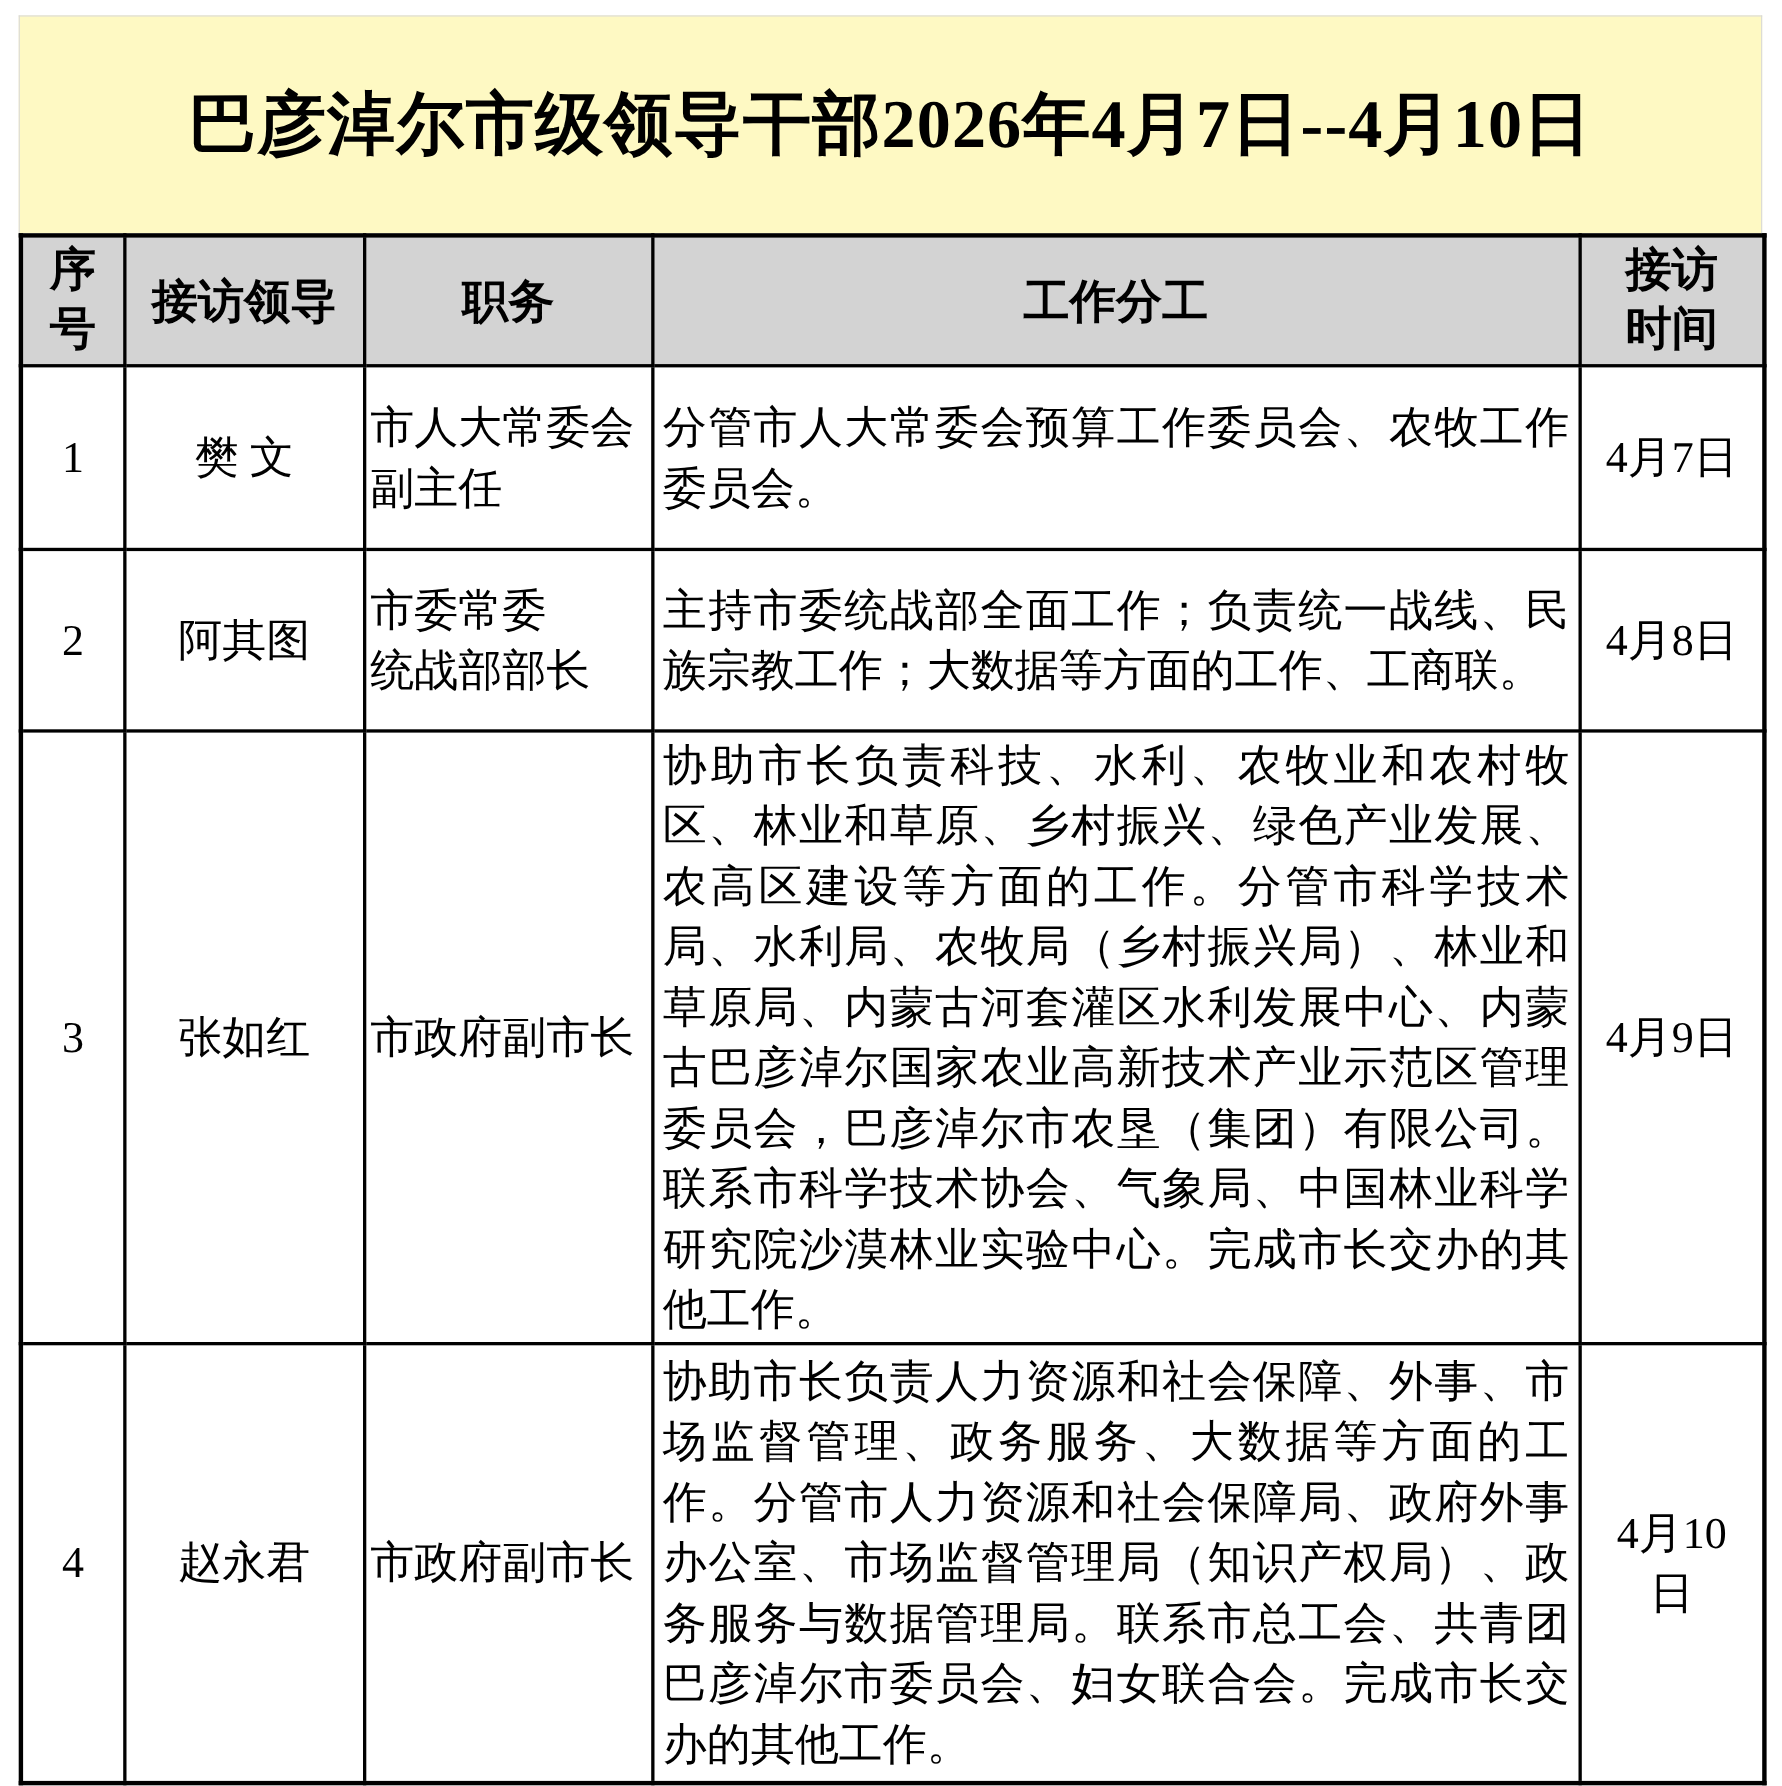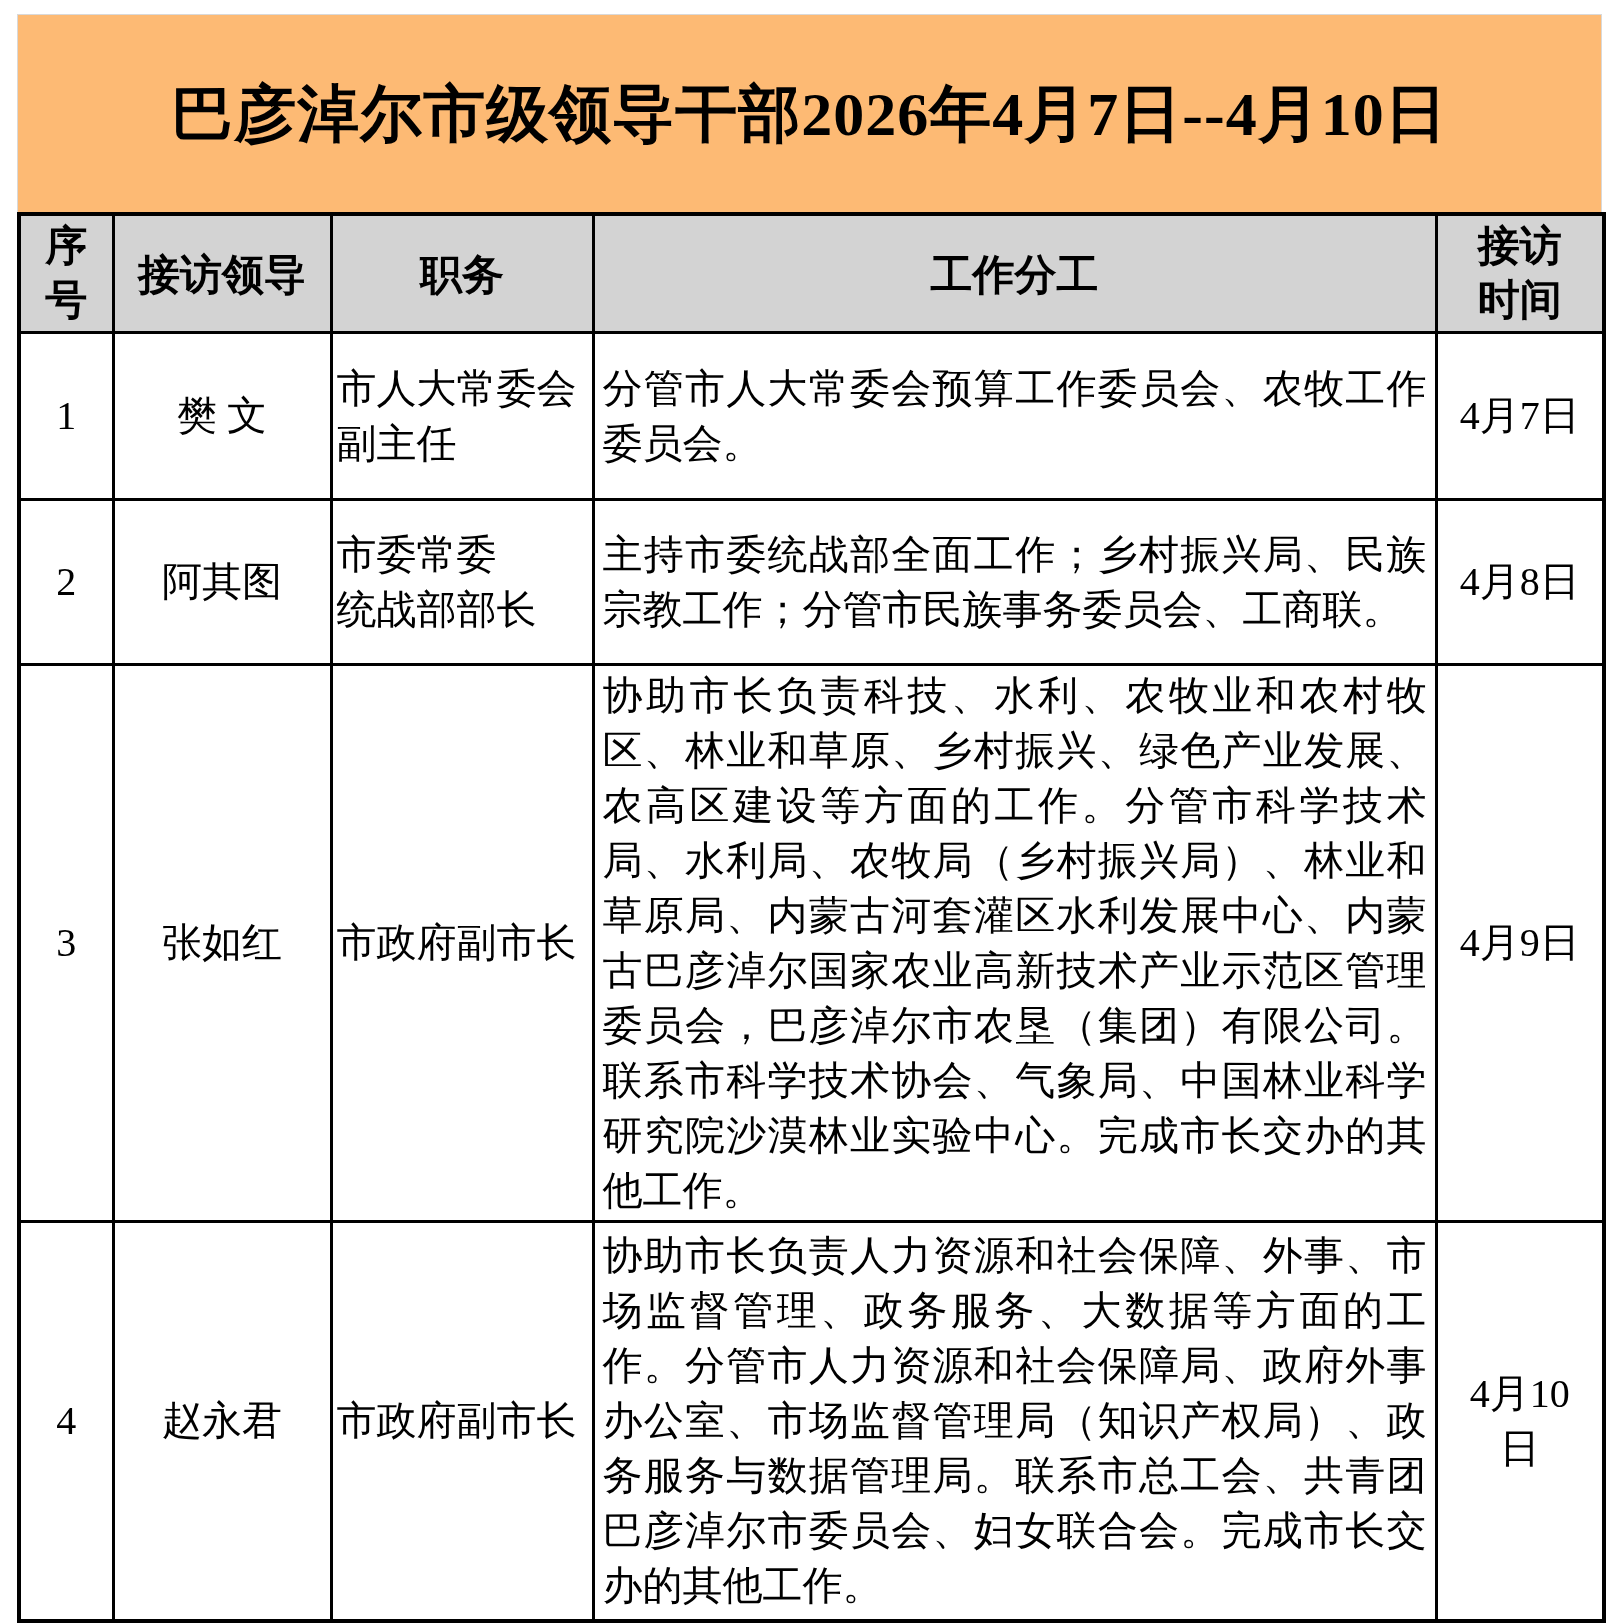--- a/index.html
+++ b/index.html
@@ -12,21 +12,21 @@
   body{
     width:1620px;height:1624px;
     font-family:"Liberation Serif","DejaVu Serif",serif;
     color:#000;
     position:relative;
     overflow:hidden;
   }
   .title-block{
     position:absolute;left:17px;top:14px;
     width:1585px;height:198px;
-    background:#fdba74;
+    background:#fef9c3;
     border:1px solid var(--gridline);
     border-bottom:none;
     display:flex;flex-direction:column;
     justify-content:center;align-items:center;
     text-align:center;
   }
   .title-line{
     font-size:62px;
     font-weight:bold;
     line-height:90px;
@@ -110,21 +110,21 @@
       <td class="c-pos">市人大常委会
 副主任</td>
       <td class="c-duties">分管市人大常委会预算工作委员会、农牧工作委员会。</td>
       <td class="c-time">4月7日</td>
     </tr>
     <tr class="row-2">
       <td class="c-no">2</td>
       <td class="c-leader">阿其图</td>
       <td class="c-pos">市委常委
 统战部部长</td>
-      <td class="c-duties">主持市委统战部全面工作；乡村振兴局、民族宗教工作；分管市民族事务委员会、工商联。</td>
+      <td class="c-duties">主持市委统战部全面工作；负责统一战线、民族宗教工作；大数据等方面的工作、工商联。</td>
       <td class="c-time">4月8日</td>
     </tr>
     <tr class="row-3">
       <td class="c-no">3</td>
       <td class="c-leader">张如红</td>
       <td class="c-pos">市政府副市长</td>
       <td class="c-duties">协助市长负责科技、水利、农牧业和农村牧区、林业和草原、乡村振兴、绿色产业发展、农高区建设等方面的工作。分管市科学技术局、水利局、农牧局（乡村振兴局）、林业和草原局、内蒙古河套灌区水利发展中心、内蒙古巴彦淖尔国家农业高新技术产业示范区管理委员会，巴彦淖尔市农垦（集团）有限公司。联系市科学技术协会、气象局、中国林业科学研究院沙漠林业实验中心。完成市长交办的其他工作。</td>
       <td class="c-time">4月9日</td>
     </tr>
     <tr class="row-4">

